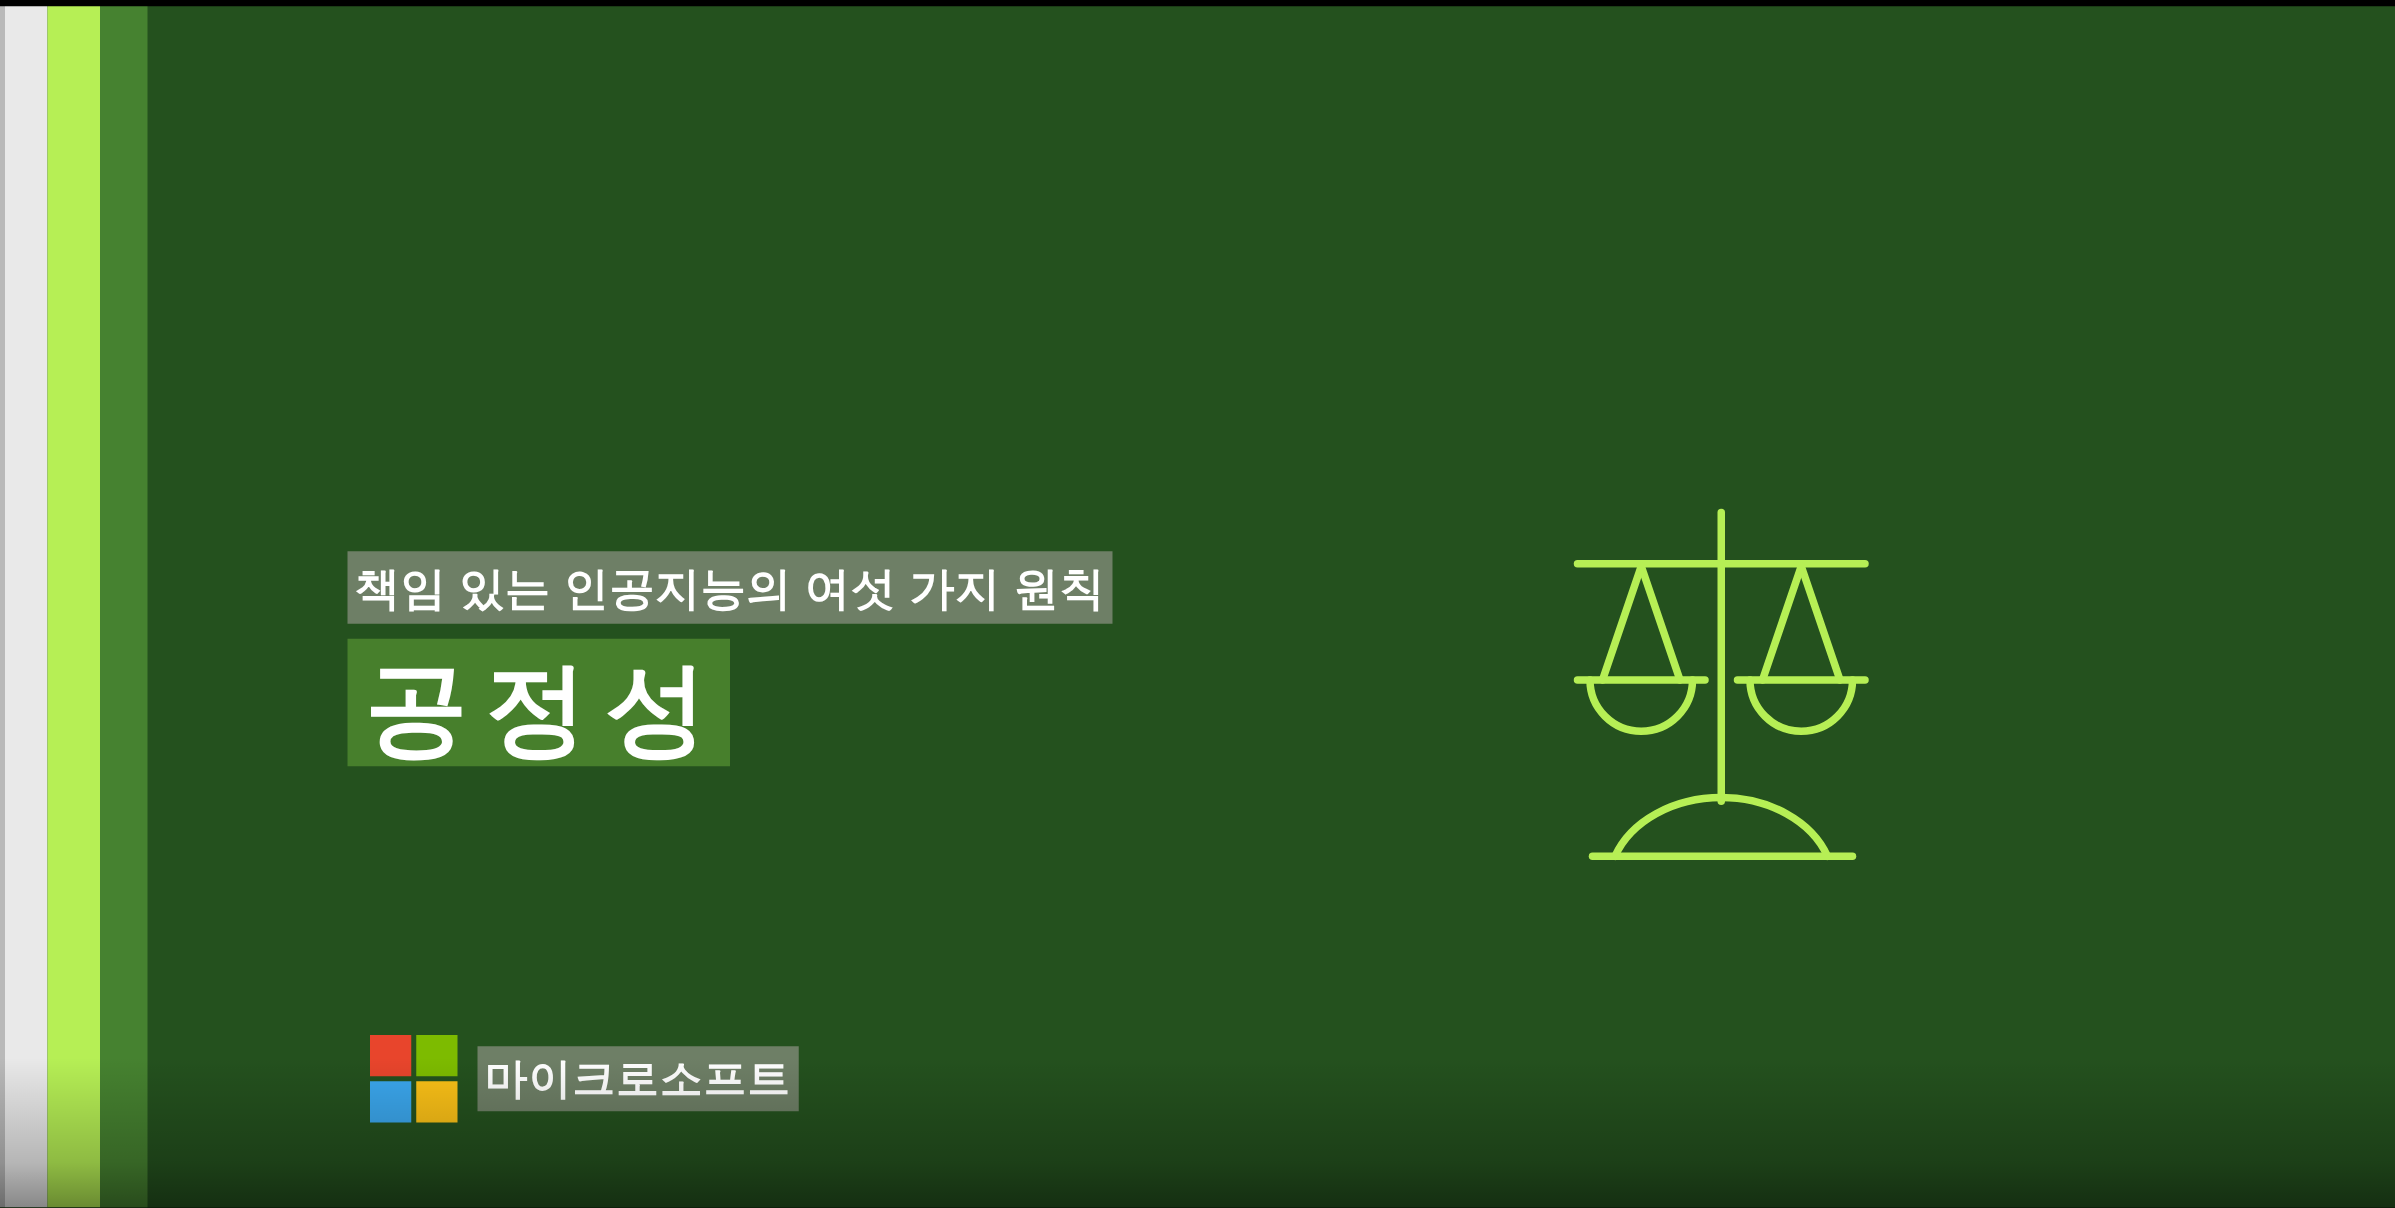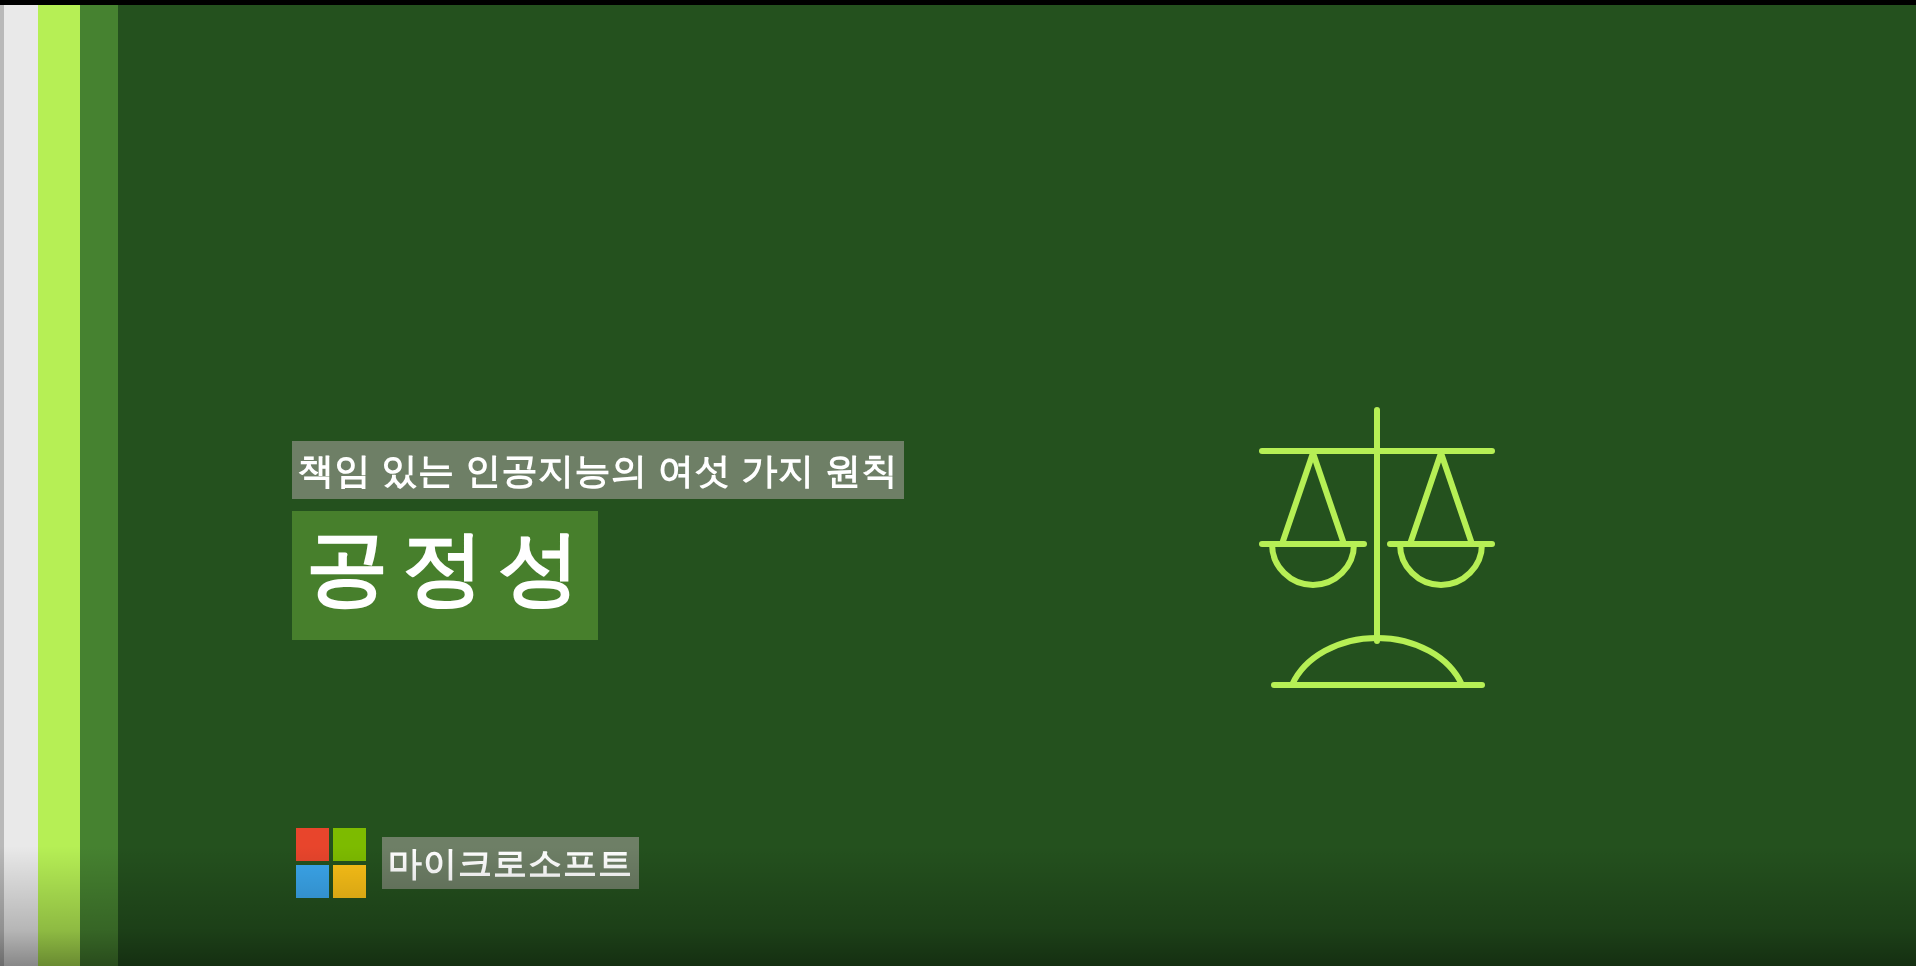--- a/index.html
+++ b/index.html
@@ -50,21 +50,21 @@
     z-index: 5;
   }
   .stripe-edge   { left: 0;   width: 4px;  background: #b9b9b9; }
   .stripe-white  { left: 4px; width: 34px; background: #e9e9e9; }
   .stripe-lime   { left: 38px; width: 42px; background: #b6ef55; }
   .stripe-mid    { left: 80px; width: 38px; background: #468230; }
 
   
   .text-block {
     position: absolute;
-    left: 292px;
+    left: 278px;
     top: 441px;
     z-index: 20;
   }
 
   .subtitle-row { display: block; }
   .subtitle {
     display: inline-block;
     background: #6e7f66;
     color: #ffffff;
     font-size: 36px;
@@ -77,21 +77,21 @@
 
   .title-row { display: block; margin-top: 12px; }
   .title {
     display: inline-block;
     background: #477f2c;
     color: #ffffff;
     font-size: 82px;
     font-weight: 700;
     line-height: 1.0;
     letter-spacing: 14px;
-    padding: 16px 4px 31px 14px;
+    padding: 16px 4px 4px 14px;
     white-space: nowrap;
   }
 
   
   .brand-row {
     position: absolute;
     left: 296px;
     top: 828px;
     display: flex;
     align-items: center;

